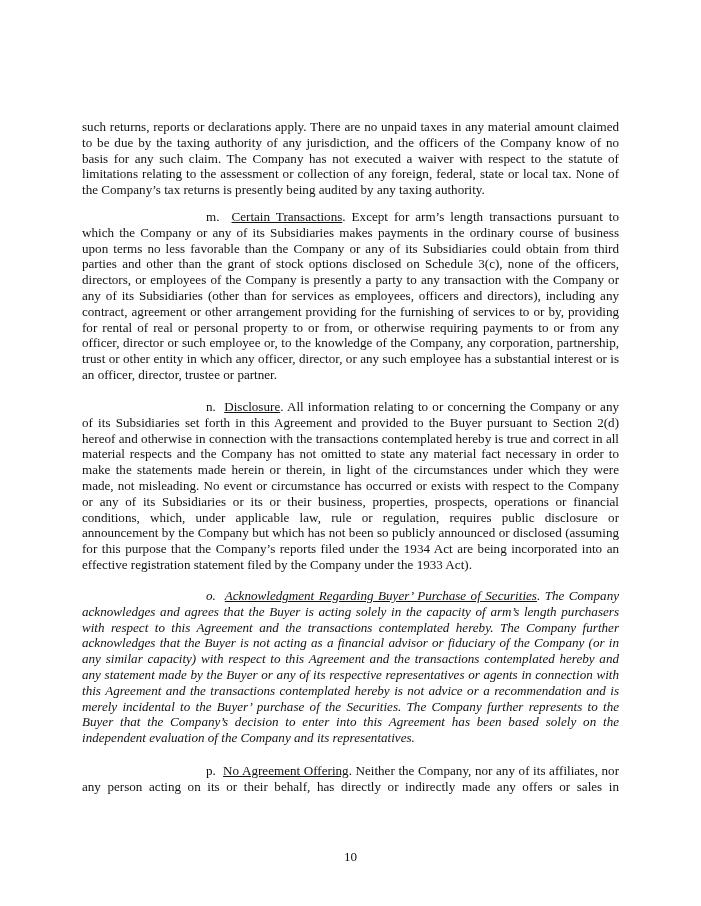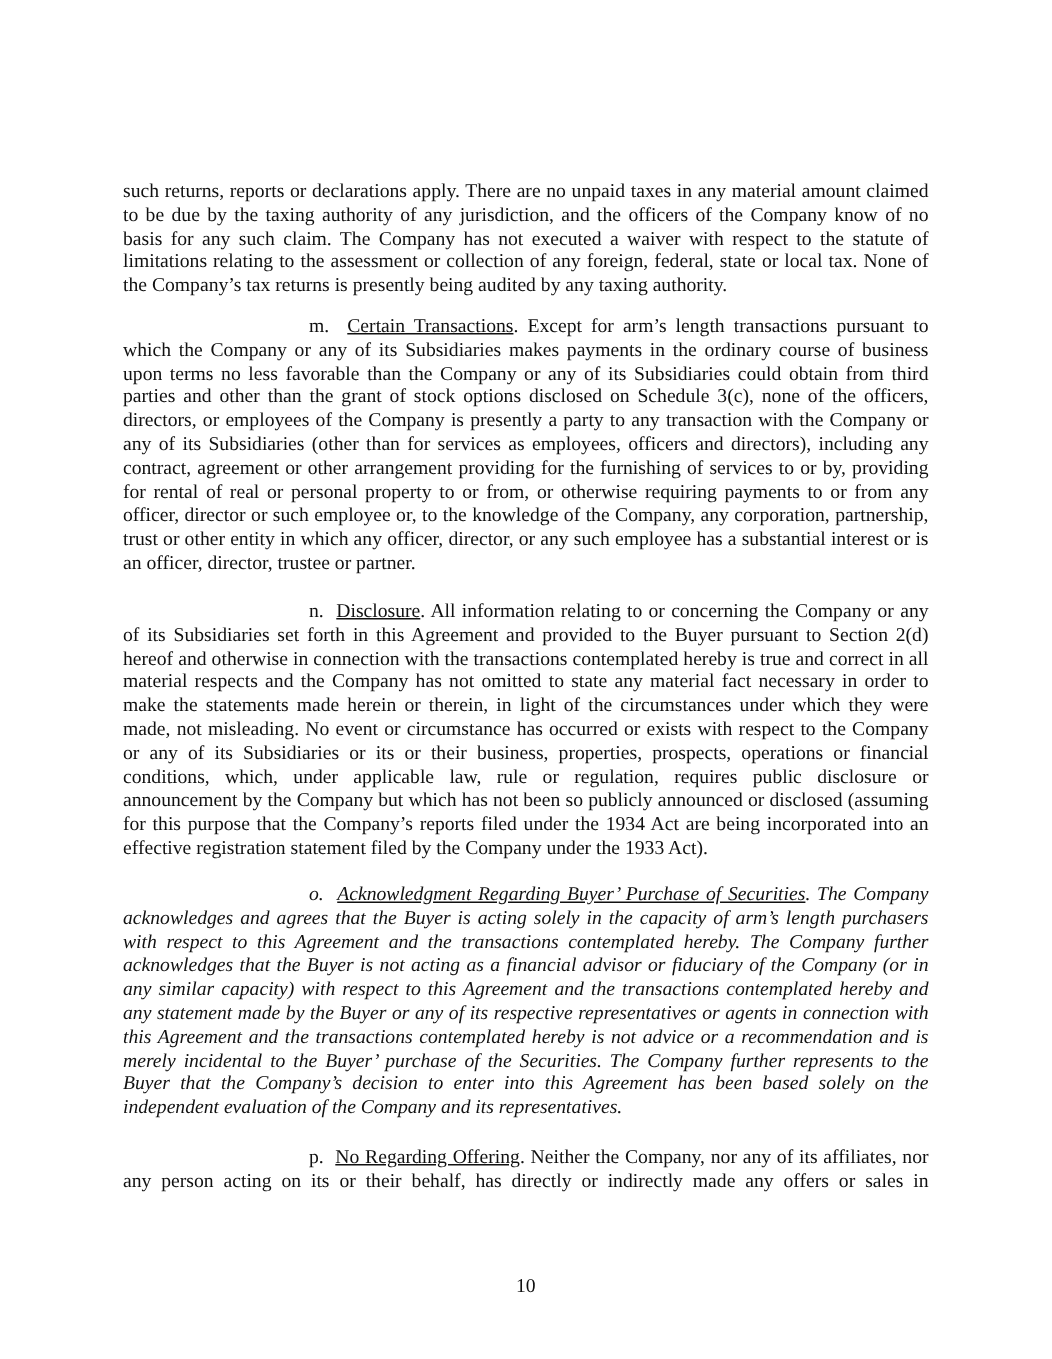--- a/index.html
+++ b/index.html
@@ -74,18 +74,18 @@
 
   <div class="body-text" id="p-n">
     <p class="para"><span class="indent"></span><span>n.</span>&nbsp;&nbsp;<span class="u">Disclosure</span><span>.  All information relating to or concerning the Company or any of its Subsidiaries set forth in this Agreement and provided to the Buyer pursuant to Section 2(d) hereof and otherwise in connection with the transactions contemplated hereby is true and correct in all material respects and the Company has not omitted to state any material fact necessary in order to make the statements made herein or therein, in light of the circumstances under which they were made, not misleading.  No event or circumstance has occurred or exists with respect to the Company or any of its Subsidiaries or its or their business, properties, prospects, operations or financial conditions, which, under applicable law, rule or regulation, requires public disclosure or announcement by the Company but which has not been so publicly announced or disclosed (assuming for this purpose that the Company’s reports filed under the 1934 Act are being incorporated into an effective registration statement filed by the Company under the 1933 Act).</span></p>
   </div>
 
   <div class="body-text" id="p-o">
     <p class="para"><span class="indent"></span><span>o.</span>&nbsp;&nbsp;<span class="u">Acknowledgment Regarding Buyer’ Purchase of Securities</span><span>.  The Company acknowledges and agrees that the Buyer is acting solely in the capacity of arm’s length purchasers with respect to this Agreement and the transactions contemplated hereby.  The Company further acknowledges that the Buyer is not acting as a financial advisor or fiduciary of the Company (or in any similar capacity) with respect to this Agreement and the transactions contemplated hereby and any statement made by the Buyer or any of its respective representatives or agents in connection with this Agreement and the transactions contemplated hereby is not advice or a recommendation and is merely incidental to the Buyer’ purchase of the Securities.  The Company further represents to the Buyer that the Company’s decision to enter into this Agreement has been based solely on the independent evaluation of the Company and its representatives.</span></p>
   </div>
 
   <div class="body-text" id="p-p">
-    <p class="para" style="text-align: justify; text-align-last: justify;"><span class="indent"></span><span>p.</span>&nbsp;&nbsp;<span class="u">No Regarding Offering</span><span>.  Neither the Company, nor any of its affiliates, nor any person acting on its or their behalf, has directly or indirectly made any offers or sales in</span></p>
+    <p class="para" style="text-align: justify; text-align-last: justify;"><span class="indent"></span><span>p.</span>&nbsp;&nbsp;<span class="u">No Agreement Offering</span><span>.  Neither the Company, nor any of its affiliates, nor any person acting on its or their behalf, has directly or indirectly made any offers or sales in</span></p>
   </div>
 
   <div class="page-number">10</div>
 
 </div>
 
 </body></html>

